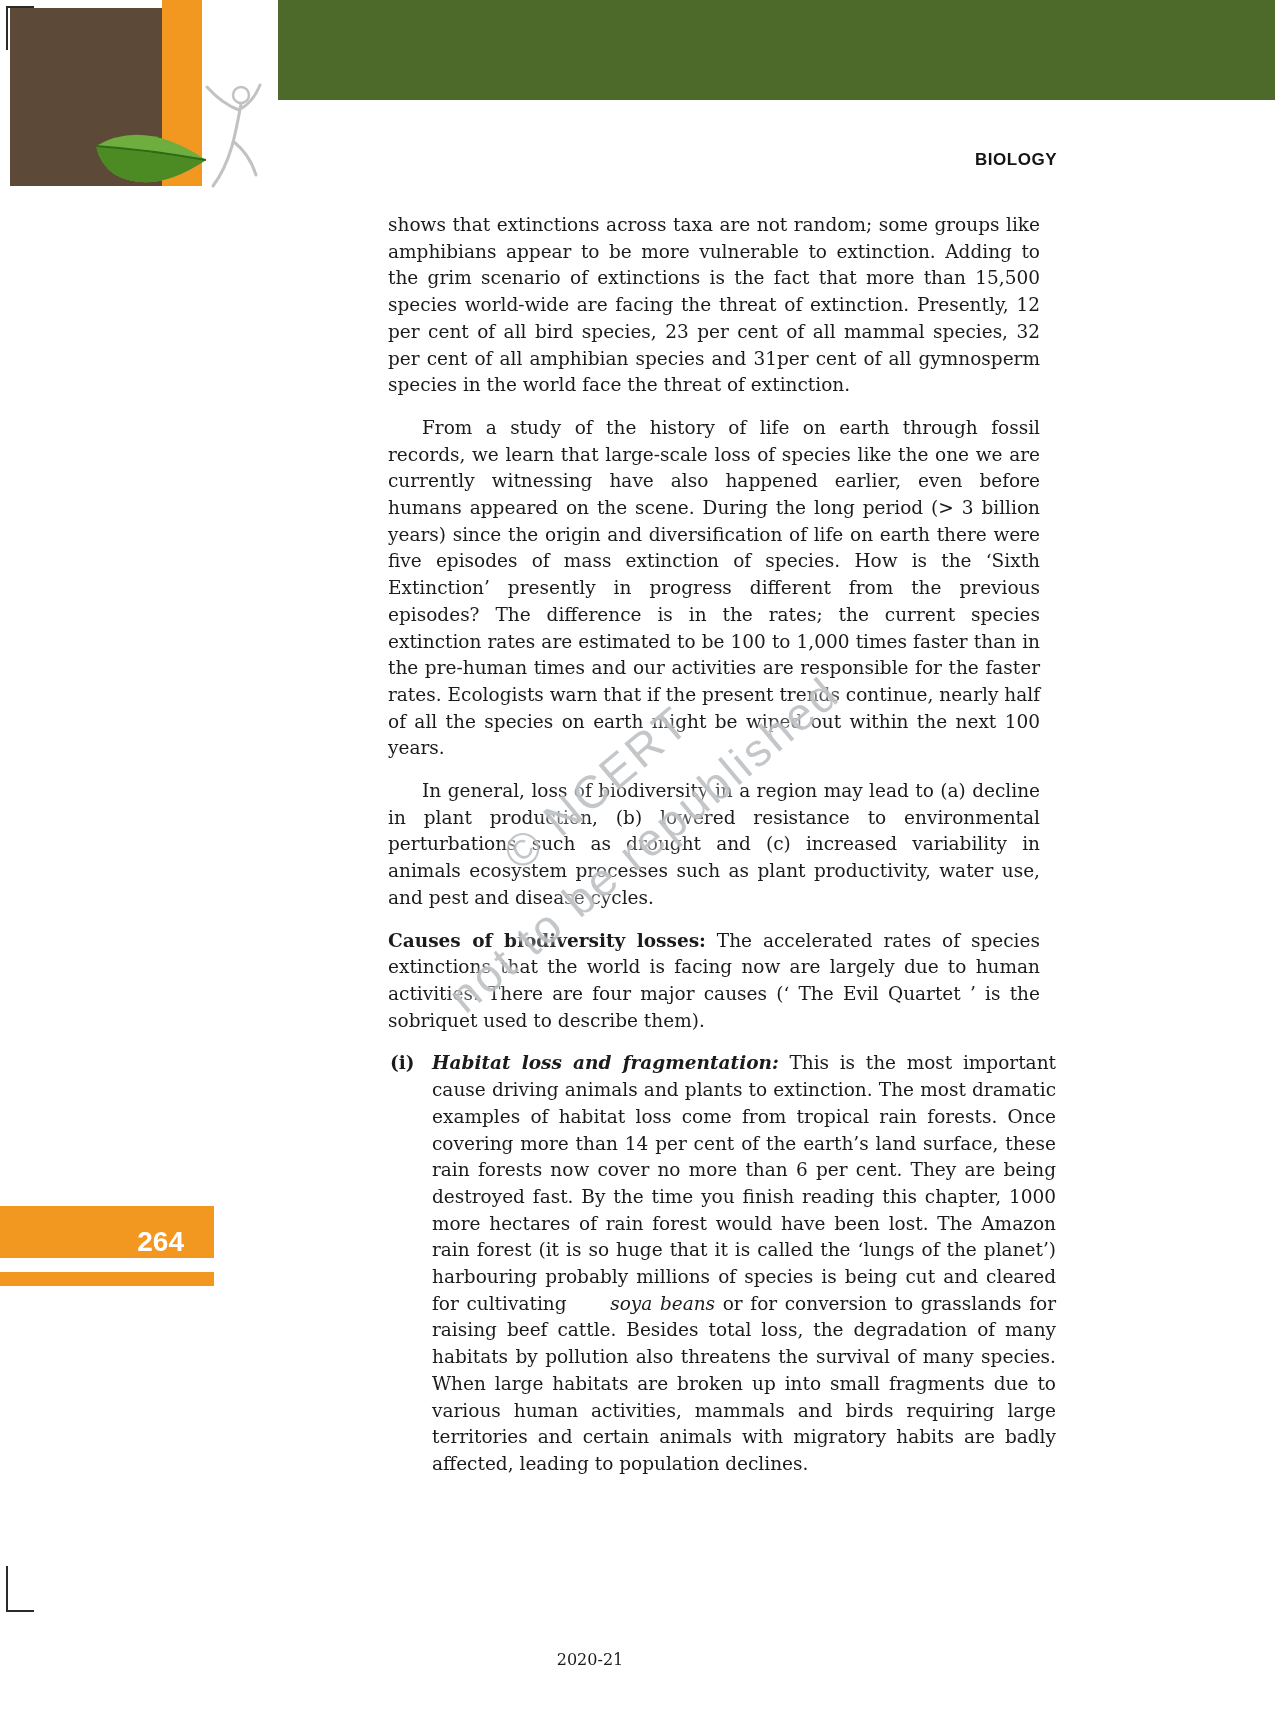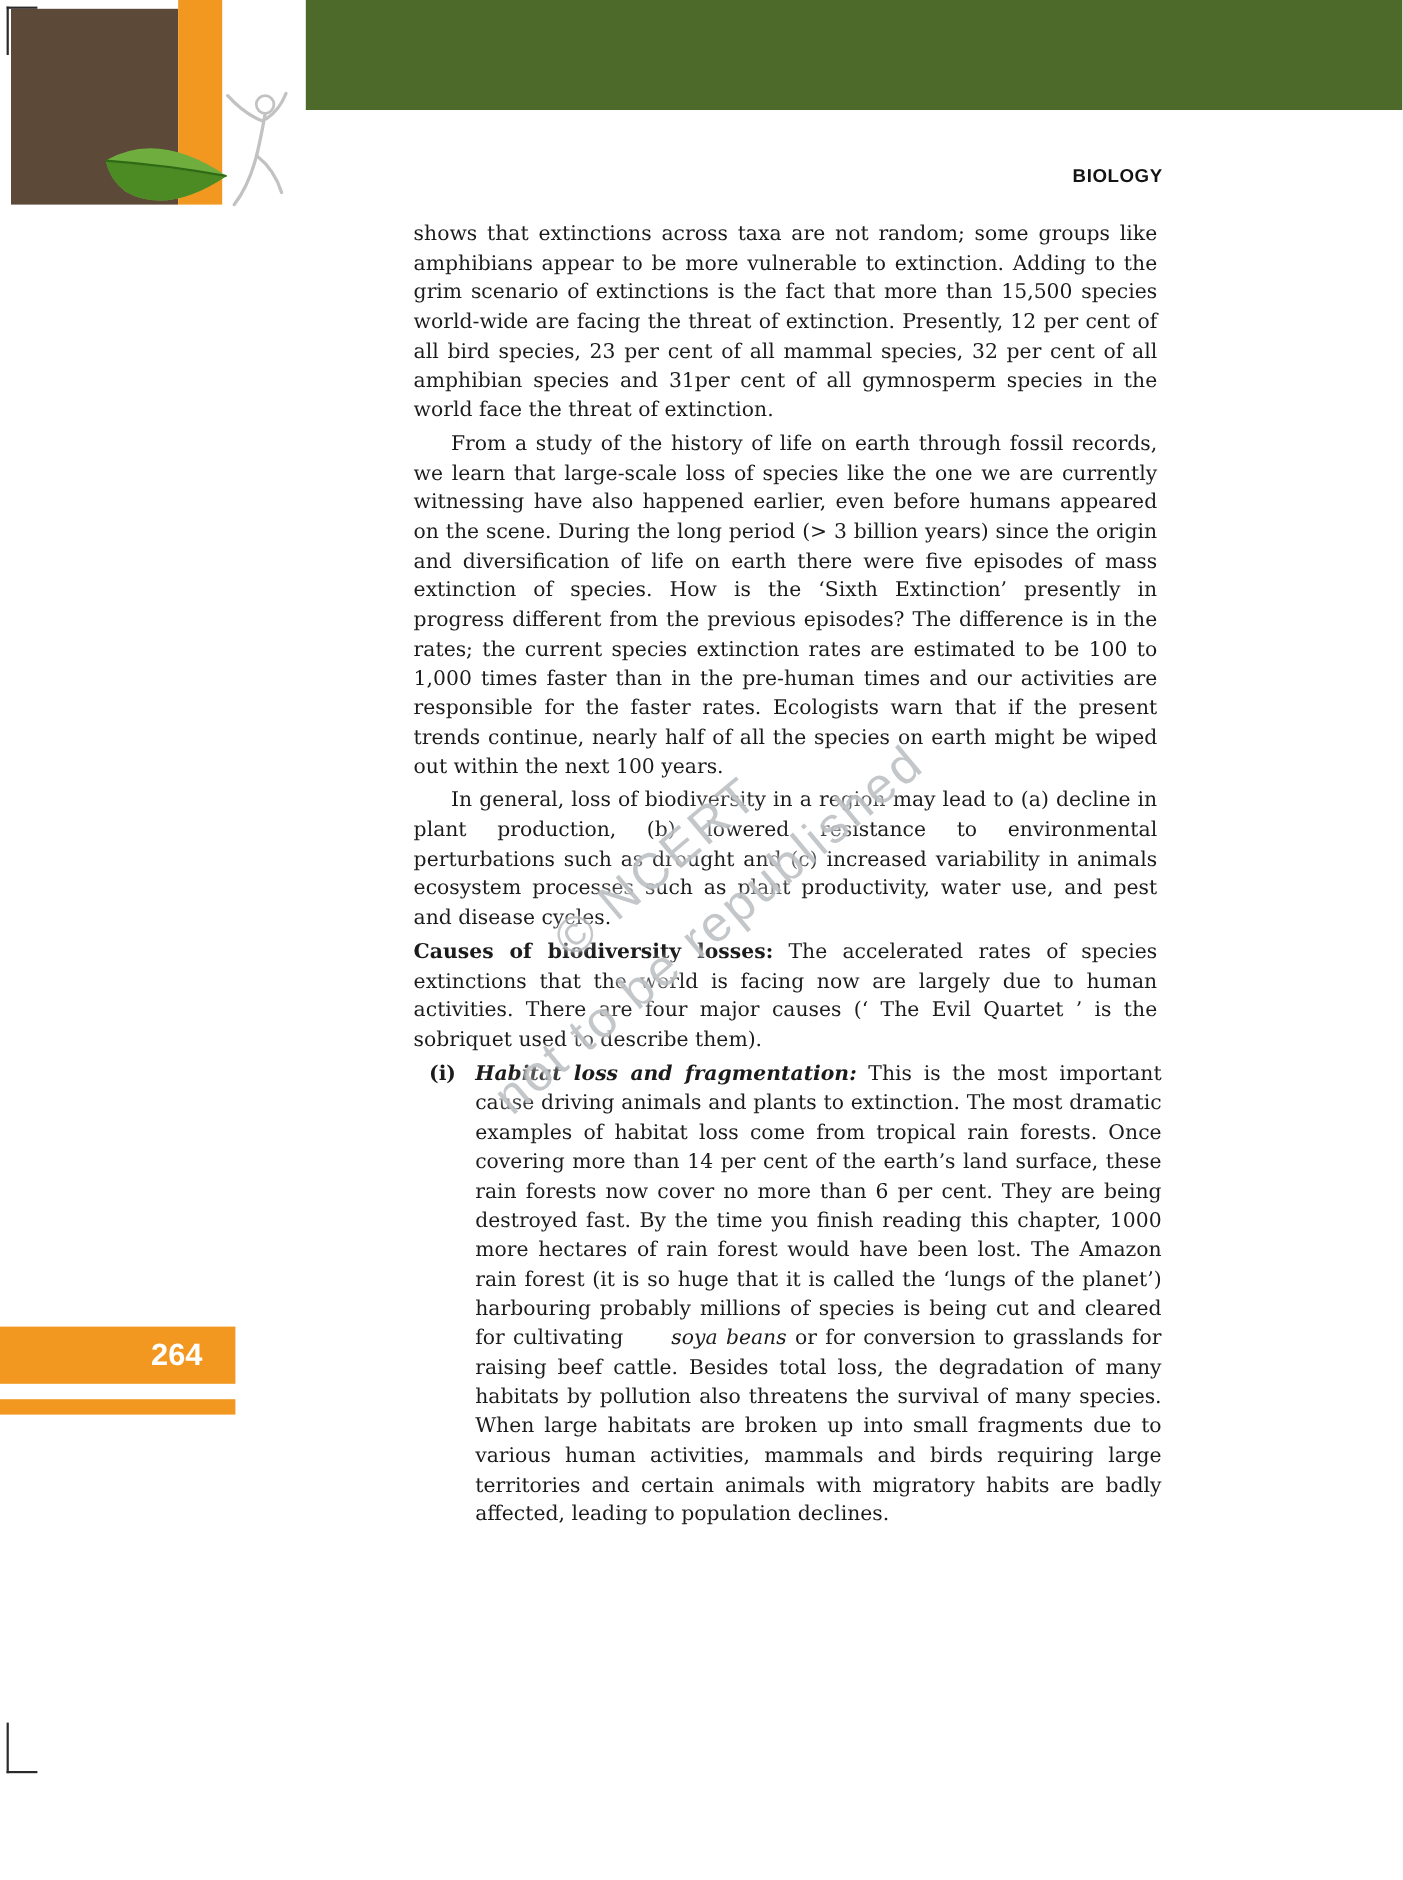--- a/index.html
+++ b/index.html
@@ -59,42 +59,42 @@
   }
 
   
   .body-col {
     position: absolute; left: 372px; top: 196px;
     width: 684px;
     font-size: 18.5px; line-height: 26.7px;
     text-align: justify; color: #1b1b1b;
     z-index: 1;
   }
-  .body-col p { margin: 4px; }
+  .body-col p { margin: 16px; }
   .indent { text-indent: 34px; }
   .list-wrap { margin-left: 18px; }
   .list-item { display: flex; }
   .list-marker {
     flex: none; width: 42px;
     font-weight: bold;
   }
   .list-body { flex: 1; text-align: justify; }
   .lead-bold { font-weight: bold; }
   .lead-bold-italic { font-weight: bold; font-style: italic; }
   .inline-italic { font-style: italic; margin-left: 36px; }
 
   
   .pagenum-block {
     position: absolute; left: 0; top: 1206px;
     width: 214px; height: 52px;
     background: #f2971f;
     color: #ffffff;
     font-family: "Liberation Sans", sans-serif;
     font-weight: bold; font-size: 28px;
-    display: flex; align-items: center; justify-content: flex-end;
+    display: flex; align-items: flex-end; justify-content: flex-end;
     padding-right: 30px; box-sizing: border-box;
   }
   .pagenum-bar {
     position: absolute; left: 0; top: 1272px;
     width: 214px; height: 14px;
     background: #f2971f;
   }
 
   
   .watermark {
@@ -179,14 +179,15 @@
   <div class="watermark">
     <div>© NCERT</div>
     <div>not to be republished</div>
   </div>
 
   <div class="pagenum-block">
     <span>264</span>
   </div>
   <div class="pagenum-bar"></div>
 
+  <div class="footer-year">2020-21</div>
 
 </div>
 
 </body></html>

